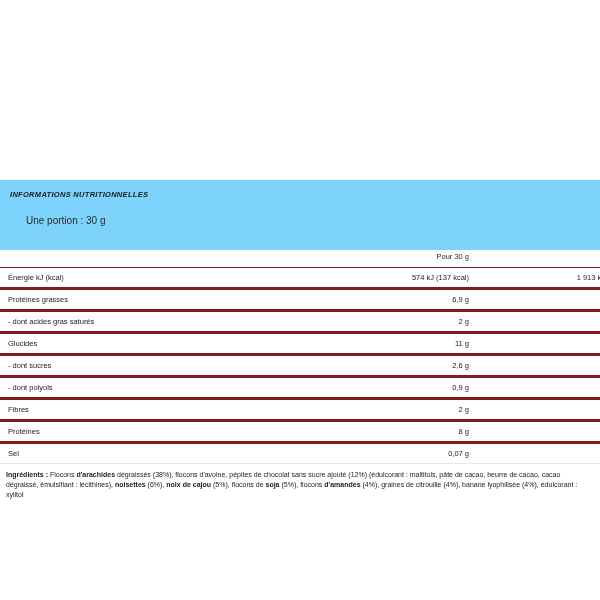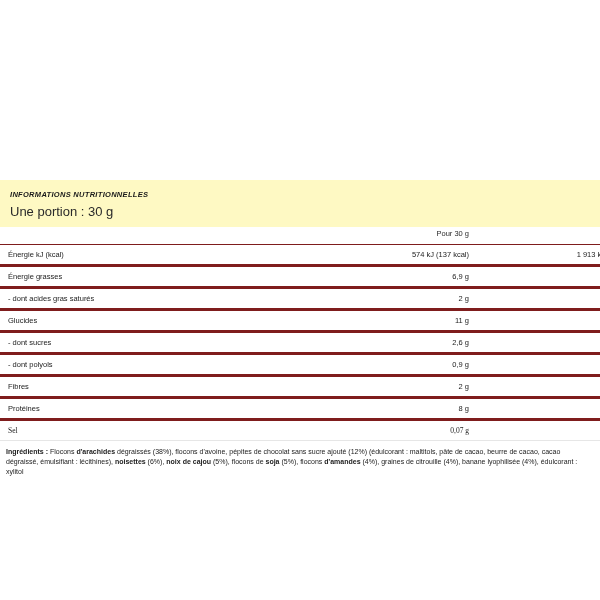--- a/index.html
+++ b/index.html
@@ -14,36 +14,36 @@
     color: #222222;
     overflow: hidden;
   }
   .panel {
     position: absolute;
     left: 0;
     top: 180px;
     width: 600px;
   }
   .header-band {
-    background: #fef9c3;
+    background: #7dd3fc;
     padding: 10px 16px 8px 10px;
     box-sizing: border-box;
   }
   .nutri-title {
     font-style: italic;
     font-weight: bold;
     font-size: 7.5px;
     letter-spacing: 0.3px;
     color: #1a1a1a;
     margin: 0 0 5px 0;
   }
   .portion {
-    font-size: 13px;
+    font-size: 10px;
     color: #2a2a2a;
-    margin: 0;
+    margin: 16px;
   }
   table.nutri {
     width: 600px;
     border-collapse: collapse;
     table-layout: fixed;
     font-size: 7.5px;
   }
   table.nutri th, table.nutri td {
     padding: 5px 8px 5px 8px;
     vertical-align: middle;
@@ -55,21 +55,20 @@
     color: #2a2a2a;
     padding-top: 2px;
     padding-bottom: 6px;
   }
   table.nutri tbody td {
     border-bottom: 3px solid #7f1d1d;
     color: #222222;
   }
   table.nutri tbody tr:last-child td {
     border-bottom: 1px solid #e6e6e6;
-    font-family: Liberation Serif, serif;
   }
   .col-label { width: 290px; text-align: left; }
   .col-val   { width: 155px; text-align: right; }
   .th-label  { text-align: left; }
   .th-val    { text-align: right; }
   td.indent { padding-left: 8px; }
   .ingredients {
     font-size: 7px;
     line-height: 1.45;
     color: #222222;
@@ -98,21 +97,21 @@
         <th class="col-val th-val">Pour 100 g</th>
       </tr>
     </thead>
     <tbody id="nutrition-rows">
         <tr>
           <td class="col-label">Énergie kJ (kcal)</td>
           <td class="col-val">574 kJ (137 kcal)</td>
           <td class="col-val">1 913 kJ (457 kcal)</td>
         </tr>
         <tr>
-          <td class="col-label">Énergie grasses</td>
+          <td class="col-label">Protéines grasses</td>
           <td class="col-val">6,9 g</td>
           <td class="col-val">23 g</td>
         </tr>
         <tr>
           <td class="col-label indent">- dont acides gras saturés</td>
           <td class="col-val">2 g</td>
           <td class="col-val">6,8 g</td>
         </tr>
         <tr>
           <td class="col-label">Glucides</td>

